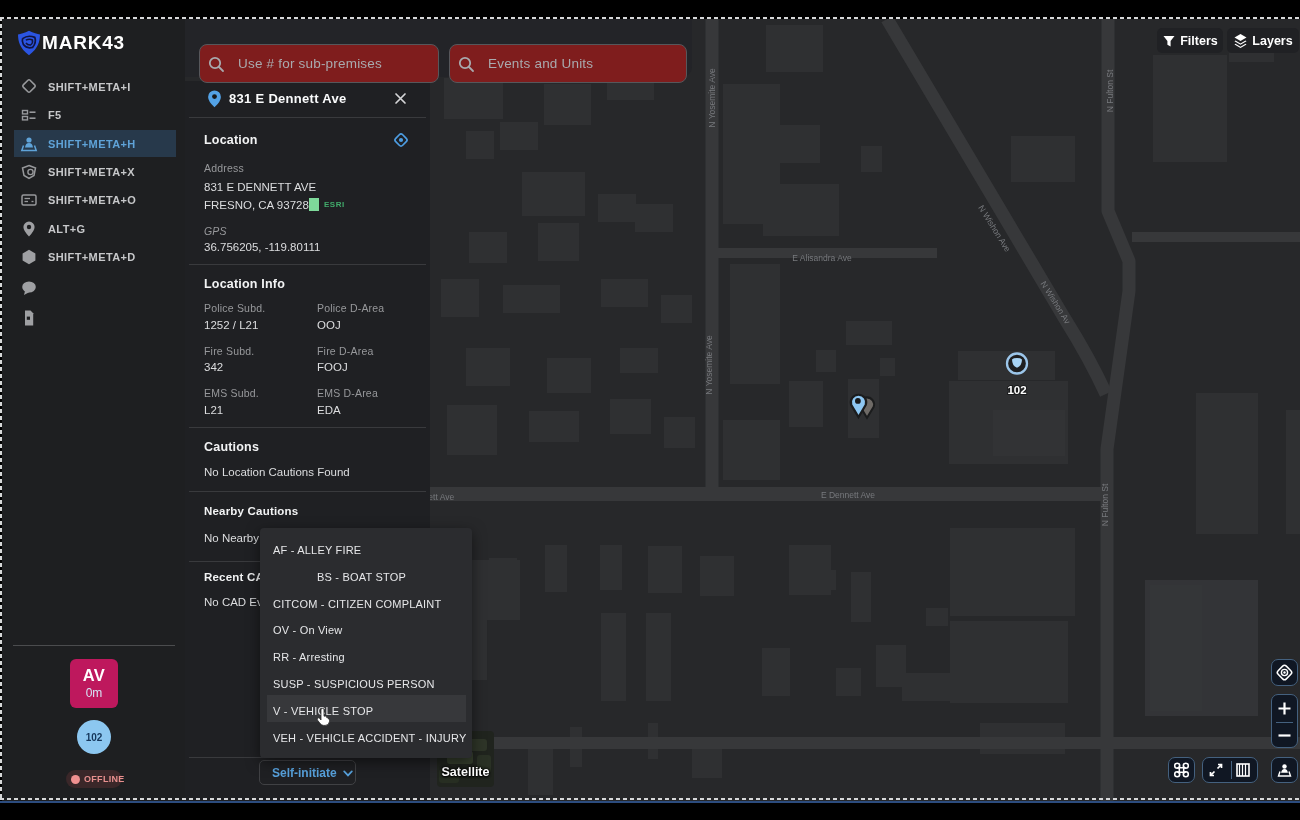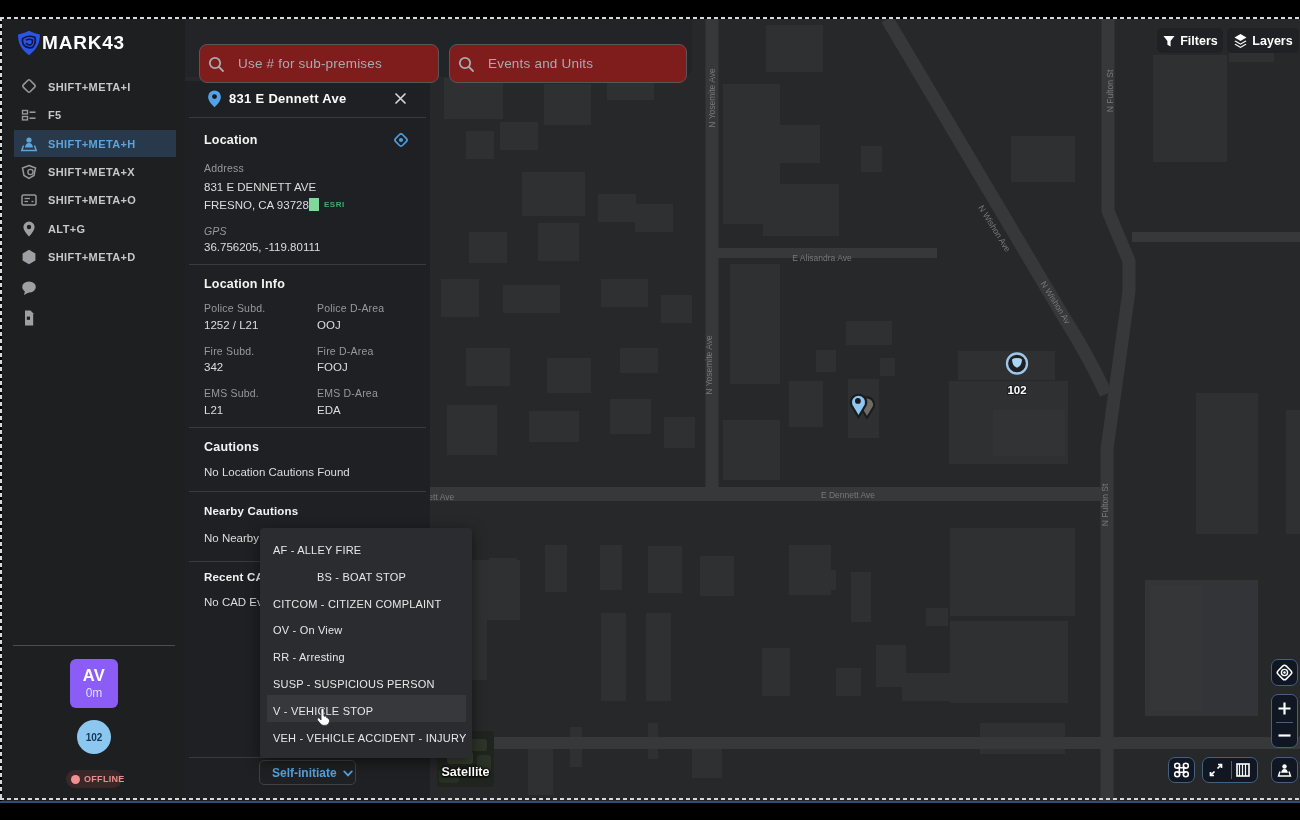--- a/index.html
+++ b/index.html
@@ -221,21 +221,21 @@
           </svg>
       </div>
       <div class="menurow" style="top:285.5px;">
         <svg class="mi" viewBox="0 0 20 18">
             <path d="M6,1.5 L11.5,1.5 L14.2,4.3 L14.2,16.5 L6,16.5 Z" fill="#9fa0a3"></path>
             <rect x="7.8" y="7.6" width="3.2" height="3.2" fill="#1e1f21"></rect>
           </svg>
       </div>
 
       <div class="abs" style="left:11px; top:626px; width:162px; height:1px; background:#4b4c4e;"></div>
-      <div class="abs" style="left:68px; top:640px; width:48px; height:49px; background:#8b5cf6; border-radius:6px; text-align:center;">
+      <div class="abs" style="left:68px; top:640px; width:48px; height:49px; background:#be185d; border-radius:6px; text-align:center;">
         <div style="font-size:16.5px; font-weight:bold; color:#fff; margin-top:7px; letter-spacing:0.5px;">AV</div>
         <div style="font-size:12px; color:#d5e5f6; margin-top:1px;">0m</div>
       </div>
       <div class="abs" style="left:75px; top:701px; width:34px; height:34px; background:#8cc7f0; border-radius:50%; display:flex; align-items:center; justify-content:center; font-size:10px; font-weight:bold; color:#15365a;">102</div>
       <div class="abs" style="left:64px; top:751px; width:56px; height:18px; background:#3a2729; border-radius:9px; display:flex; align-items:center;">
         <div style="width:9px; height:9px; flex:none; border-radius:50%; background:#f09090; margin-left:5px;"></div>
         <div style="font-size:9px; font-weight:bold; color:#e8908f; margin-left:4px; letter-spacing:0.3px;">OFFLINE</div>
       </div>
     </div>
     <div id="toolbar">

